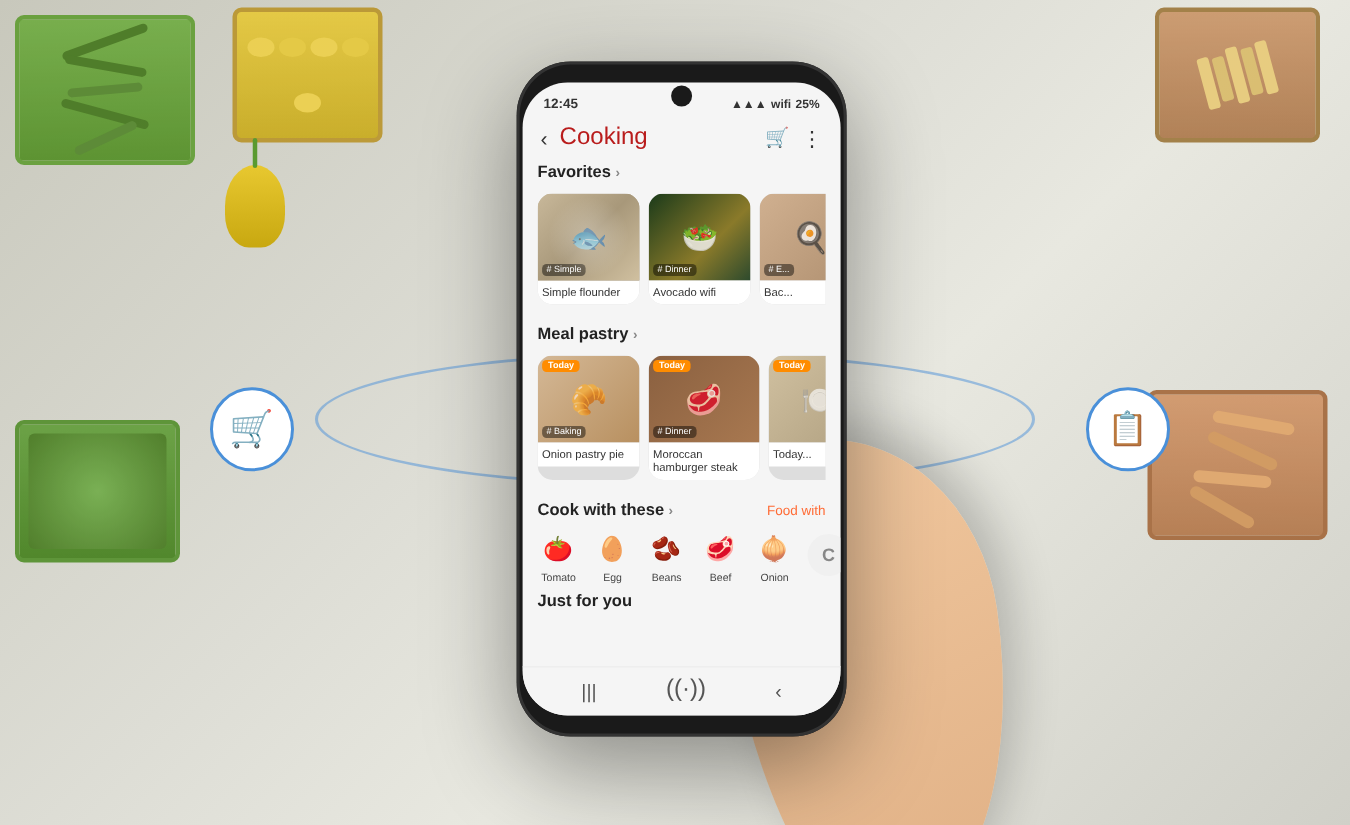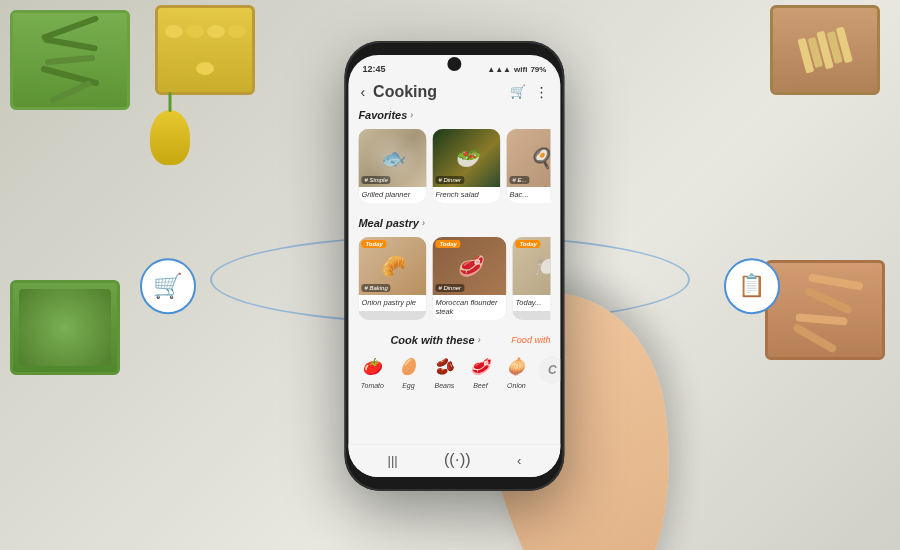--- a/index.html
+++ b/index.html
@@ -74,37 +74,36 @@
       align-items: center;
       padding: 4px 12px 8px;
       gap: 8px;
     }
     .back-arrow {
       font-size: 14px;
       color: #333;
     }
     .app-title {
       font-size: 16px;
-      font-weight: 700;
-      color: #404040;
+      font-weight: 400;
+      color: #b91c1c;
       flex: 1;
     }
     .header-icons {
       display: flex;
       gap: 8px;
       color: #333;
       font-size: 13px;
     }
 
     
     .screen-content {
       flex: 1;
       overflow: hidden;
       padding: 0 10px;
-      font-style: italic;
     }
 
     
     .section-header {
       display: flex;
       align-items: center;
       margin-bottom: 8px;
       font-size: 11px;
       font-weight: 600;
       color: #222;
@@ -299,21 +298,21 @@
   <div style="position:absolute;left:50%;top:50%;transform:translate(-48%,-52%);z-index:10;">
     <div class="phone-frame">
       <div class="phone-notch"></div>
       <div class="phone-screen">
 
         <div class="status-bar">
           <span class="status-time">12:45</span>
           <div class="status-icons">
             <span style="font-size:8px;">▲▲▲</span>
             <span style="font-size:8px;">wifi</span>
-            <span style="font-size:8px;">79%</span>
+            <span style="font-size:8px;">25%</span>
           </div>
         </div>
 
         <div class="app-header">
           <span class="back-arrow">‹</span>
           <span class="app-title">Cooking</span>
           <div class="header-icons">
             <span>🛒</span>
             <span style="font-size:14px;">⋮</span>
           </div>
@@ -326,30 +325,30 @@
             <span class="chevron"> ›</span>
           </div>
           <div class="cards-row">
 
             <div class="recipe-card">
               <div class="recipe-card-img img-flounder">
                 <div style="position:absolute;inset:0;background:linear-gradient(135deg,#c8b89a 0%,#a8987a 50%,#d0c0a0 100%);"></div>
                 <div style="position:absolute;inset:0;display:flex;align-items:center;justify-content:center;font-size:20px;opacity:0.7;">🐟</div>
                 <div class="recipe-tag"># Simple</div>
               </div>
-              <div class="recipe-card-label">Grilled planner</div>
+              <div class="recipe-card-label">Simple flounder</div>
             </div>
 
             <div class="recipe-card">
               <div class="recipe-card-img">
                 <div style="position:absolute;inset:0;background:linear-gradient(135deg,#1a3a1a 0%,#8a7a2a 60%,#2d4a2d 100%);"></div>
                 <div style="position:absolute;inset:0;display:flex;align-items:center;justify-content:center;font-size:20px;opacity:0.8;">🥗</div>
                 <div class="recipe-tag"># Dinner</div>
               </div>
-              <div class="recipe-card-label">French salad</div>
+              <div class="recipe-card-label">Avocado wifi</div>
             </div>
 
             <div class="recipe-card">
               <div class="recipe-card-img">
                 <div style="position:absolute;inset:0;background:linear-gradient(135deg,#d0b090,#b09070);"></div>
                 <div style="position:absolute;inset:0;display:flex;align-items:center;justify-content:center;font-size:20px;opacity:0.7;">🍳</div>
                 <div class="recipe-tag"># E...</div>
               </div>
               <div class="recipe-card-label">Bac...</div>
             </div>
@@ -371,35 +370,35 @@
               <div class="recipe-card-label">Onion pastry pie</div>
             </div>
 
             <div class="recipe-card" style="flex:0 0 74px;">
               <div class="recipe-card-img">
                 <div style="position:absolute;inset:0;background:linear-gradient(135deg,#8a6040,#a87850);"></div>
                 <div style="position:absolute;inset:0;display:flex;align-items:center;justify-content:center;font-size:20px;opacity:0.8;">🥩</div>
                 <div class="today-badge">Today</div>
                 <div class="recipe-tag"># Dinner</div>
               </div>
-              <div class="recipe-card-label">Moroccan flounder steak</div>
+              <div class="recipe-card-label">Moroccan hamburger steak</div>
             </div>
 
             <div class="recipe-card">
               <div class="recipe-card-img">
                 <div style="position:absolute;inset:0;background:linear-gradient(135deg,#d0c0a0,#b0a080);"></div>
                 <div style="position:absolute;inset:0;display:flex;align-items:center;justify-content:center;font-size:20px;opacity:0.7;">🍽️</div>
                 <div class="today-badge">Today</div>
               </div>
               <div class="recipe-card-label">Today...</div>
             </div>
           </div>
 
           <div class="cook-header">
-            <div class="section-header" style="margin-bottom:0;margin-left:32px;">
+            <div class="section-header" style="margin-bottom:0;">
               <span>Cook with these</span>
               <span class="chevron"> ›</span>
             </div>
             <span class="food-list-link">Food with</span>
           </div>
           <div class="food-row">
             <div class="food-item">
               <div class="food-icon">🍅</div>
               <span class="food-label">Tomato</span>
             </div>
@@ -418,20 +417,23 @@
             <div class="food-item">
               <div class="food-icon">🧅</div>
               <span class="food-label">Onion</span>
             </div>
             <div class="food-item">
               <div class="food-icon" style="background:#f0f0f0;font-size:12px;font-weight:bold;color:#888;">C</div>
               <span class="food-label"></span>
             </div>
           </div>
 
+          <div class="section-header" style="margin-top:4px;">
+            <span>Just for you</span>
+          </div>
 
         </div>
 
         <div class="phone-bottom-nav">
           <span class="nav-btn">|||</span>
           <span class="nav-btn" style="font-size:16px;">((·))</span>
           <span class="nav-btn">‹</span>
         </div>
 
       </div>

